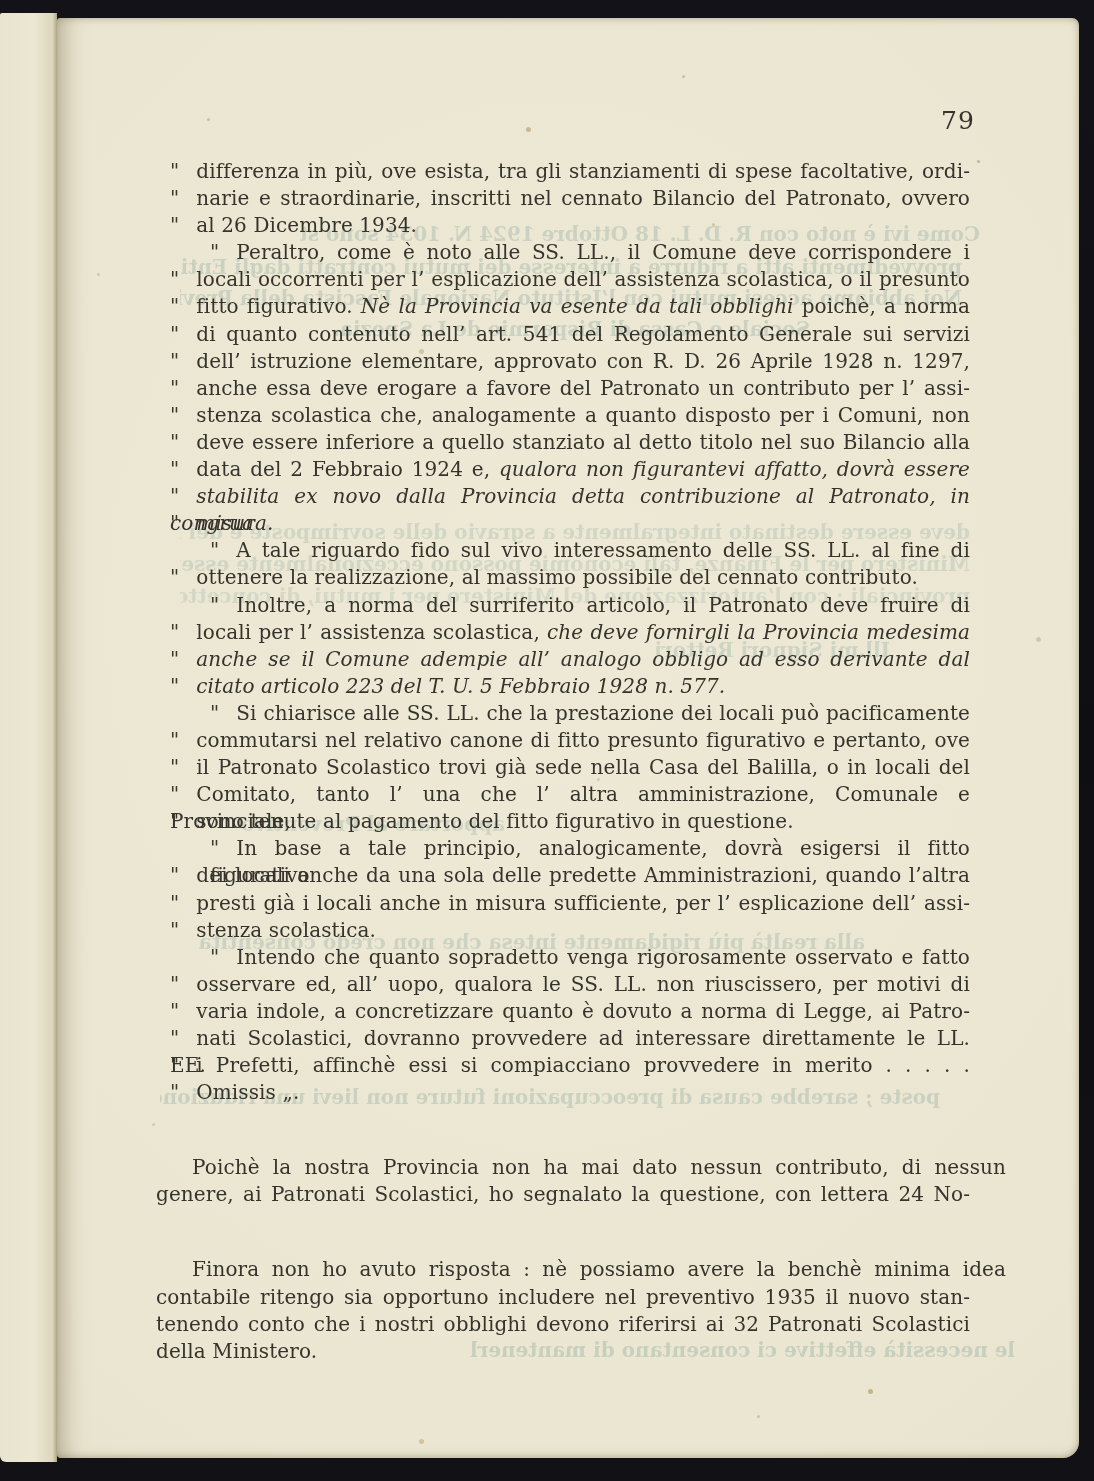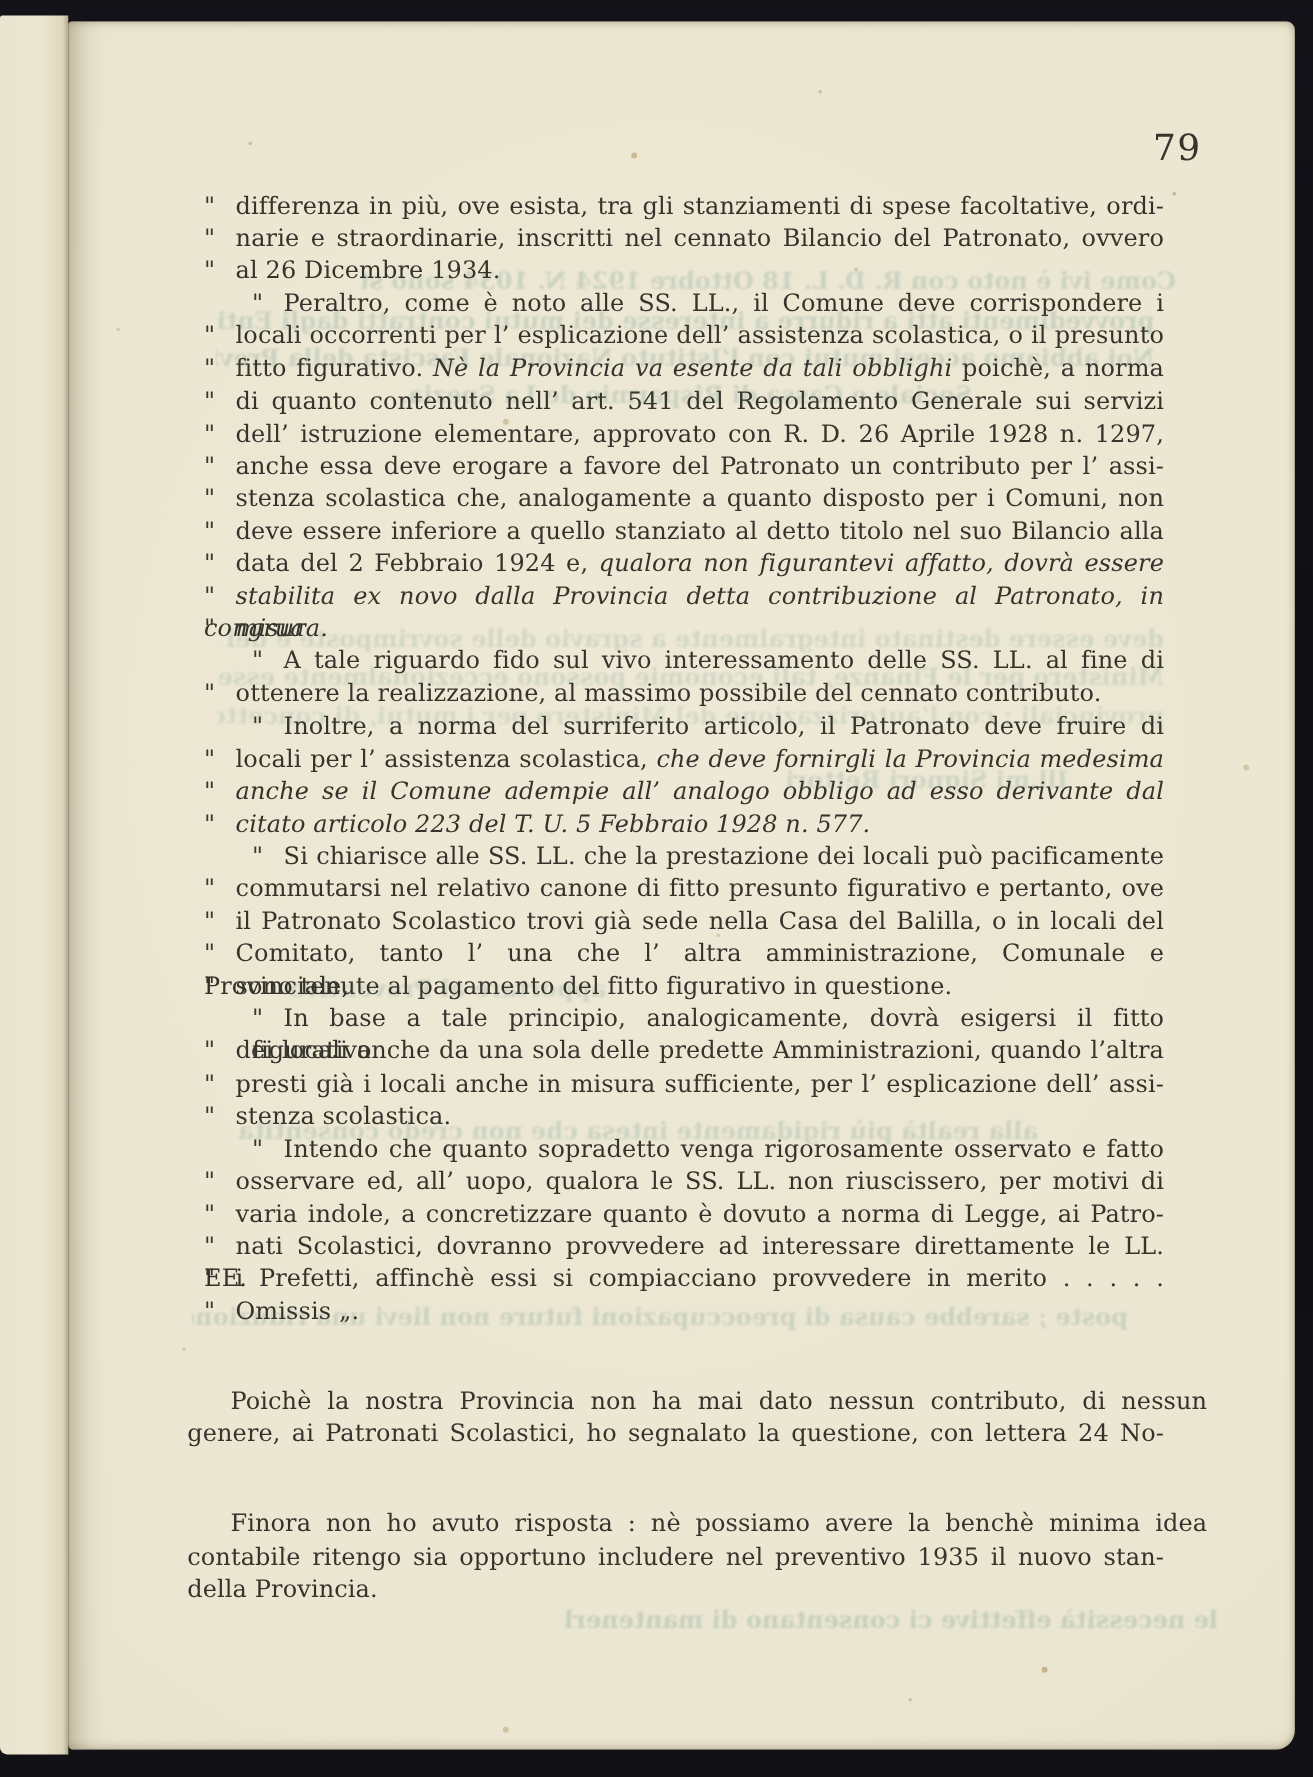--- a/index.html
+++ b/index.html
@@ -19,22 +19,22 @@
     position:absolute;left:57px;top:18px;width:1022px;height:1440px;
     background:
       radial-gradient(ellipse 130% 110% at 48% 42%, #eee9d6 0%, #ebe6d1 55%, #e4dec9 88%, #ddd6bf 100%);
     border-radius:3px 7px 16px 4px;
     box-shadow:inset 22px 0 26px -18px rgba(120,108,75,.55),
                inset -4px 0 8px -4px rgba(110,100,70,.35),
                inset 0 -5px 9px -5px rgba(110,100,70,.4),
                inset 0 4px 7px -4px rgba(120,110,80,.35);
   }
   .pagenum{
-    position:absolute;left:884px;top:88px;width:80px;text-align:center;
-    font-size:30px;color:#35332c;letter-spacing:1px;
+    position:absolute;left:884px;top:88px;width:80px;text-align:left;
+    font-size:25px;color:#35332c;letter-spacing:1px;
   }
   .text-block{position:absolute;left:113px;top:140px;width:800px;color:#35332c;}
   .line{
     position:relative;height:27.1px;line-height:27.1px;font-size:20px;
     letter-spacing:.1px;white-space:normal;overflow:visible;
   }
   .line.just{text-align:justify;text-align-last:justify;}
   .line.ind{padding-left:40px;}
   .line.plain{margin-left:-14px;width:814px;}
   .line.plain.pind{padding-left:36px;margin-top:48px;}
@@ -127,16 +127,17 @@
         <div class="line just ind"><span class="qm">"</span><span>Intendo che quanto sopradetto venga rigorosamente osservato e fatto</span></div>
         <div class="line just"><span class="qm">"</span><span>osservare ed, all’ uopo, qualora le SS. LL. non riuscissero, per motivi di</span></div>
         <div class="line just"><span class="qm">"</span><span>varia indole, a concretizzare quanto è dovuto a norma di Legge, ai Patro-</span></div>
         <div class="line just"><span class="qm">"</span><span>nati Scolastici, dovranno provvedere ad interessare direttamente le LL. EE.</span></div>
         <div class="line just"><span class="qm">"</span><span>i Prefetti, affinchè essi si compiacciano provvedere in merito . . . . .</span></div>
         <div class="line"><span class="qm">"</span><span>Omissis „.</span></div>
         <div class="line just plain pind"><span>Poichè la nostra Provincia non ha mai dato nessun contributo, di nessun</span></div>
         <div class="line just plain"><span>genere, ai Patronati Scolastici, ho segnalato la questione, con lettera 24 No-</span></div>
         <div class="line just plain pind"><span>Finora non ho avuto risposta : nè possiamo avere la benchè minima idea</span></div>
         <div class="line just plain"><span>contabile ritengo sia opportuno includere nel preventivo 1935 il nuovo stan-</span></div>
-        <div class="line plain"><span>della Provincia.</span></div>
+        <div class="line just plain"><span>tenendo conto che i nostri obblighi devono riferirsi ai 32 Patronati Scolastici</span></div>
+        <div class="line plain"><span>della Ministero.</span></div>
       </div>
   </div>
 </div>
 
 </body></html>

